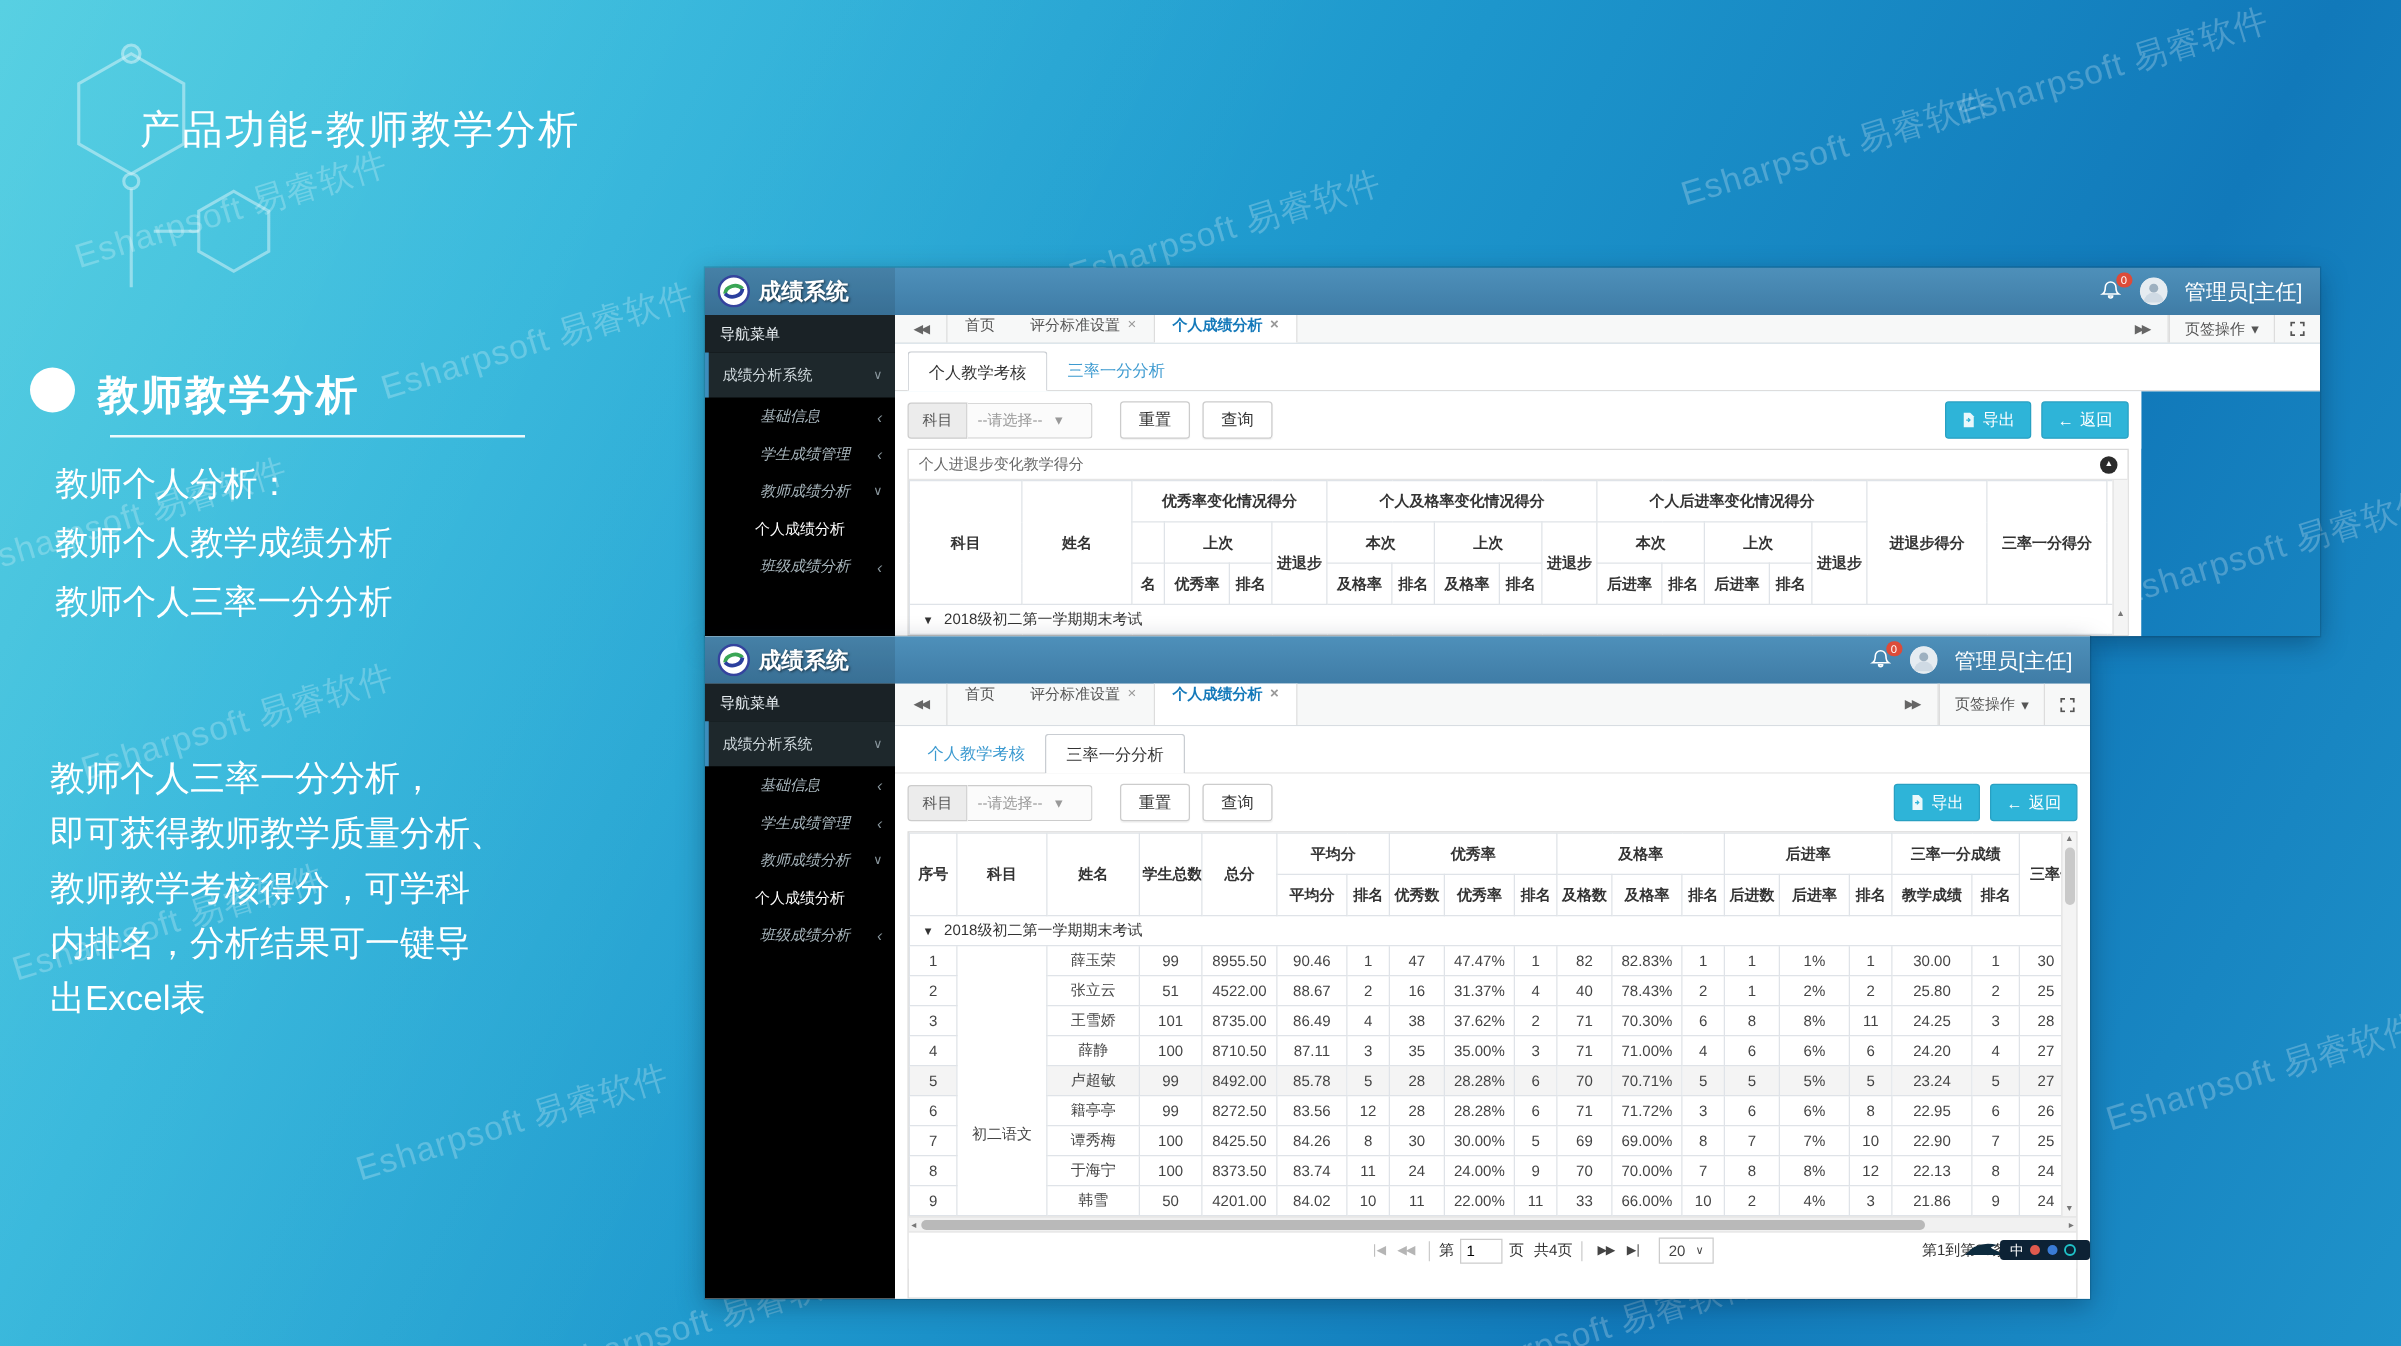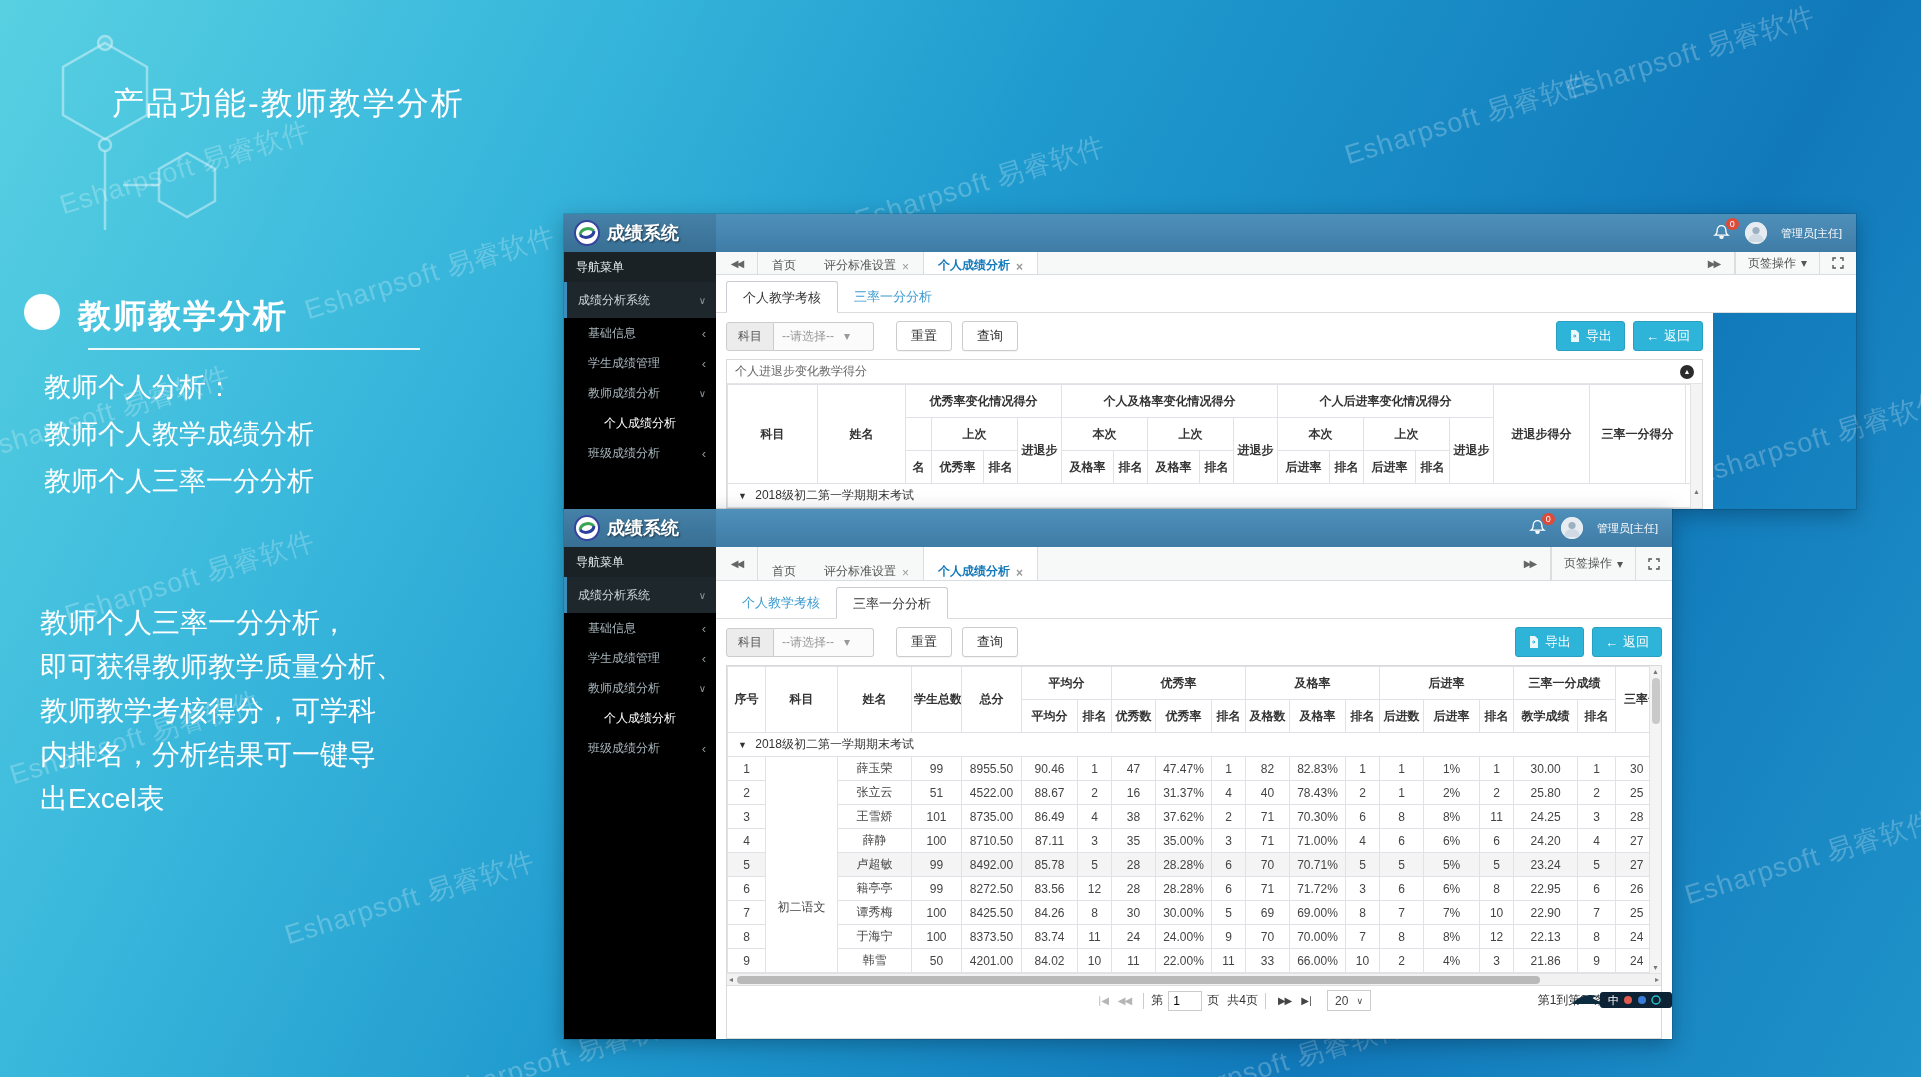--- a/index.html
+++ b/index.html
@@ -35,41 +35,41 @@
   .app-header { height:38px; background:linear-gradient(180deg,#4e90ba,#3f7ca6);
         display:flex; align-items:center; color:#fff; }
   .logo-zone { width:152px; height:100%; display:flex; align-items:center; padding-left:10px;
         background:rgba(0,0,0,.10); flex:0 0 auto; }
   .brand { font-size:18px; font-weight:bold; margin-left:7px; text-shadow:1px 1px 2px rgba(0,0,0,.55); }
   .hdr-right { margin-left:auto; display:flex; align-items:center; gap:14px; padding-right:14px; }
   .bell-wrap { position:relative; width:18px; height:18px; }
   .badge { position:absolute; top:-6px; right:-8px; background:#dd4b39; color:#fff; font-size:9px;
         border-radius:7px; padding:0 4px; line-height:12px; }
   .avatar { width:22px; height:22px; border-radius:50%; overflow:hidden; background:#e6ecf1; }
-  .user-name { font-size:11px; }
+  .user-name { font-size:17px; }
 
   .win-body { display:flex; height:calc(100% - 38px); }
   .sidebar { width:152px; background:#000000; flex:0 0 auto; color:#a9b7be; }
   .nav-header { height:30px; line-height:30px; background:#1a2226; color:#e8eef2;
         font-size:12px; padding-left:12px; }
   .side-item { height:30px; display:flex; align-items:center; padding:0 10px 0 14px; font-size:12px;
         cursor:pointer; position:relative; }
   .side-item.l1 { height:36px; background:#1e282c; border-left:3px solid #3c8dbc; padding-left:11px; color:#cfd8dc; }
-  .side-item.l2 { padding-left:24px; }
+  .side-item.l2 { padding-left:44px;font-style:italic; }
   .side-item.l3 { padding-left:40px; }
   .side-item.active { color:#fff; }
   .chev { margin-left:auto; font-size:10px; color:#8a979e; }
   .chev.down::after { content:"∨"; }
   .chev.left::after { content:"‹"; font-size:13px; }
 
   .main { flex:1; display:flex; flex-direction:column; min-width:0; }
   .tabbar { height:34px; background:#f7f8f8; border-bottom:1px solid #d8dde2; display:flex; align-items:stretch; }
   .tab-ctl { width:42px; display:flex; align-items:center; justify-content:center; color:#666;
         border-right:1px solid #ddd; font-size:10px; letter-spacing:-2px; cursor:pointer; }
-  .tab { display:flex; align-items:flex-end; gap:6px; padding:0 14px; font-size:12px; color:#555;
+  .tab { display:flex; align-items:flex-start; gap:6px; padding:0 14px; font-size:12px; color:#555;
         cursor:pointer; }
   .tab .x { color:#999; font-size:12px; }
   .tab.active { background:#fff; color:#1479ba; font-weight:bold; border-left:1px solid #ddd;
         border-right:1px solid #ddd; }
   .tabbar-right { margin-left:auto; display:flex; align-items:stretch; }
   .tab-op { display:flex; align-items:center; gap:5px; padding:0 12px; border-left:1px solid #ddd;
         color:#555; font-size:12px; cursor:pointer; }
 
   .subtabs { background:#fff; border-bottom:1px solid #ddd; display:flex; padding:6px 10px 0 10px; height:38px; }
   .subtab { padding:7px 16px; font-size:13px; cursor:pointer; }

